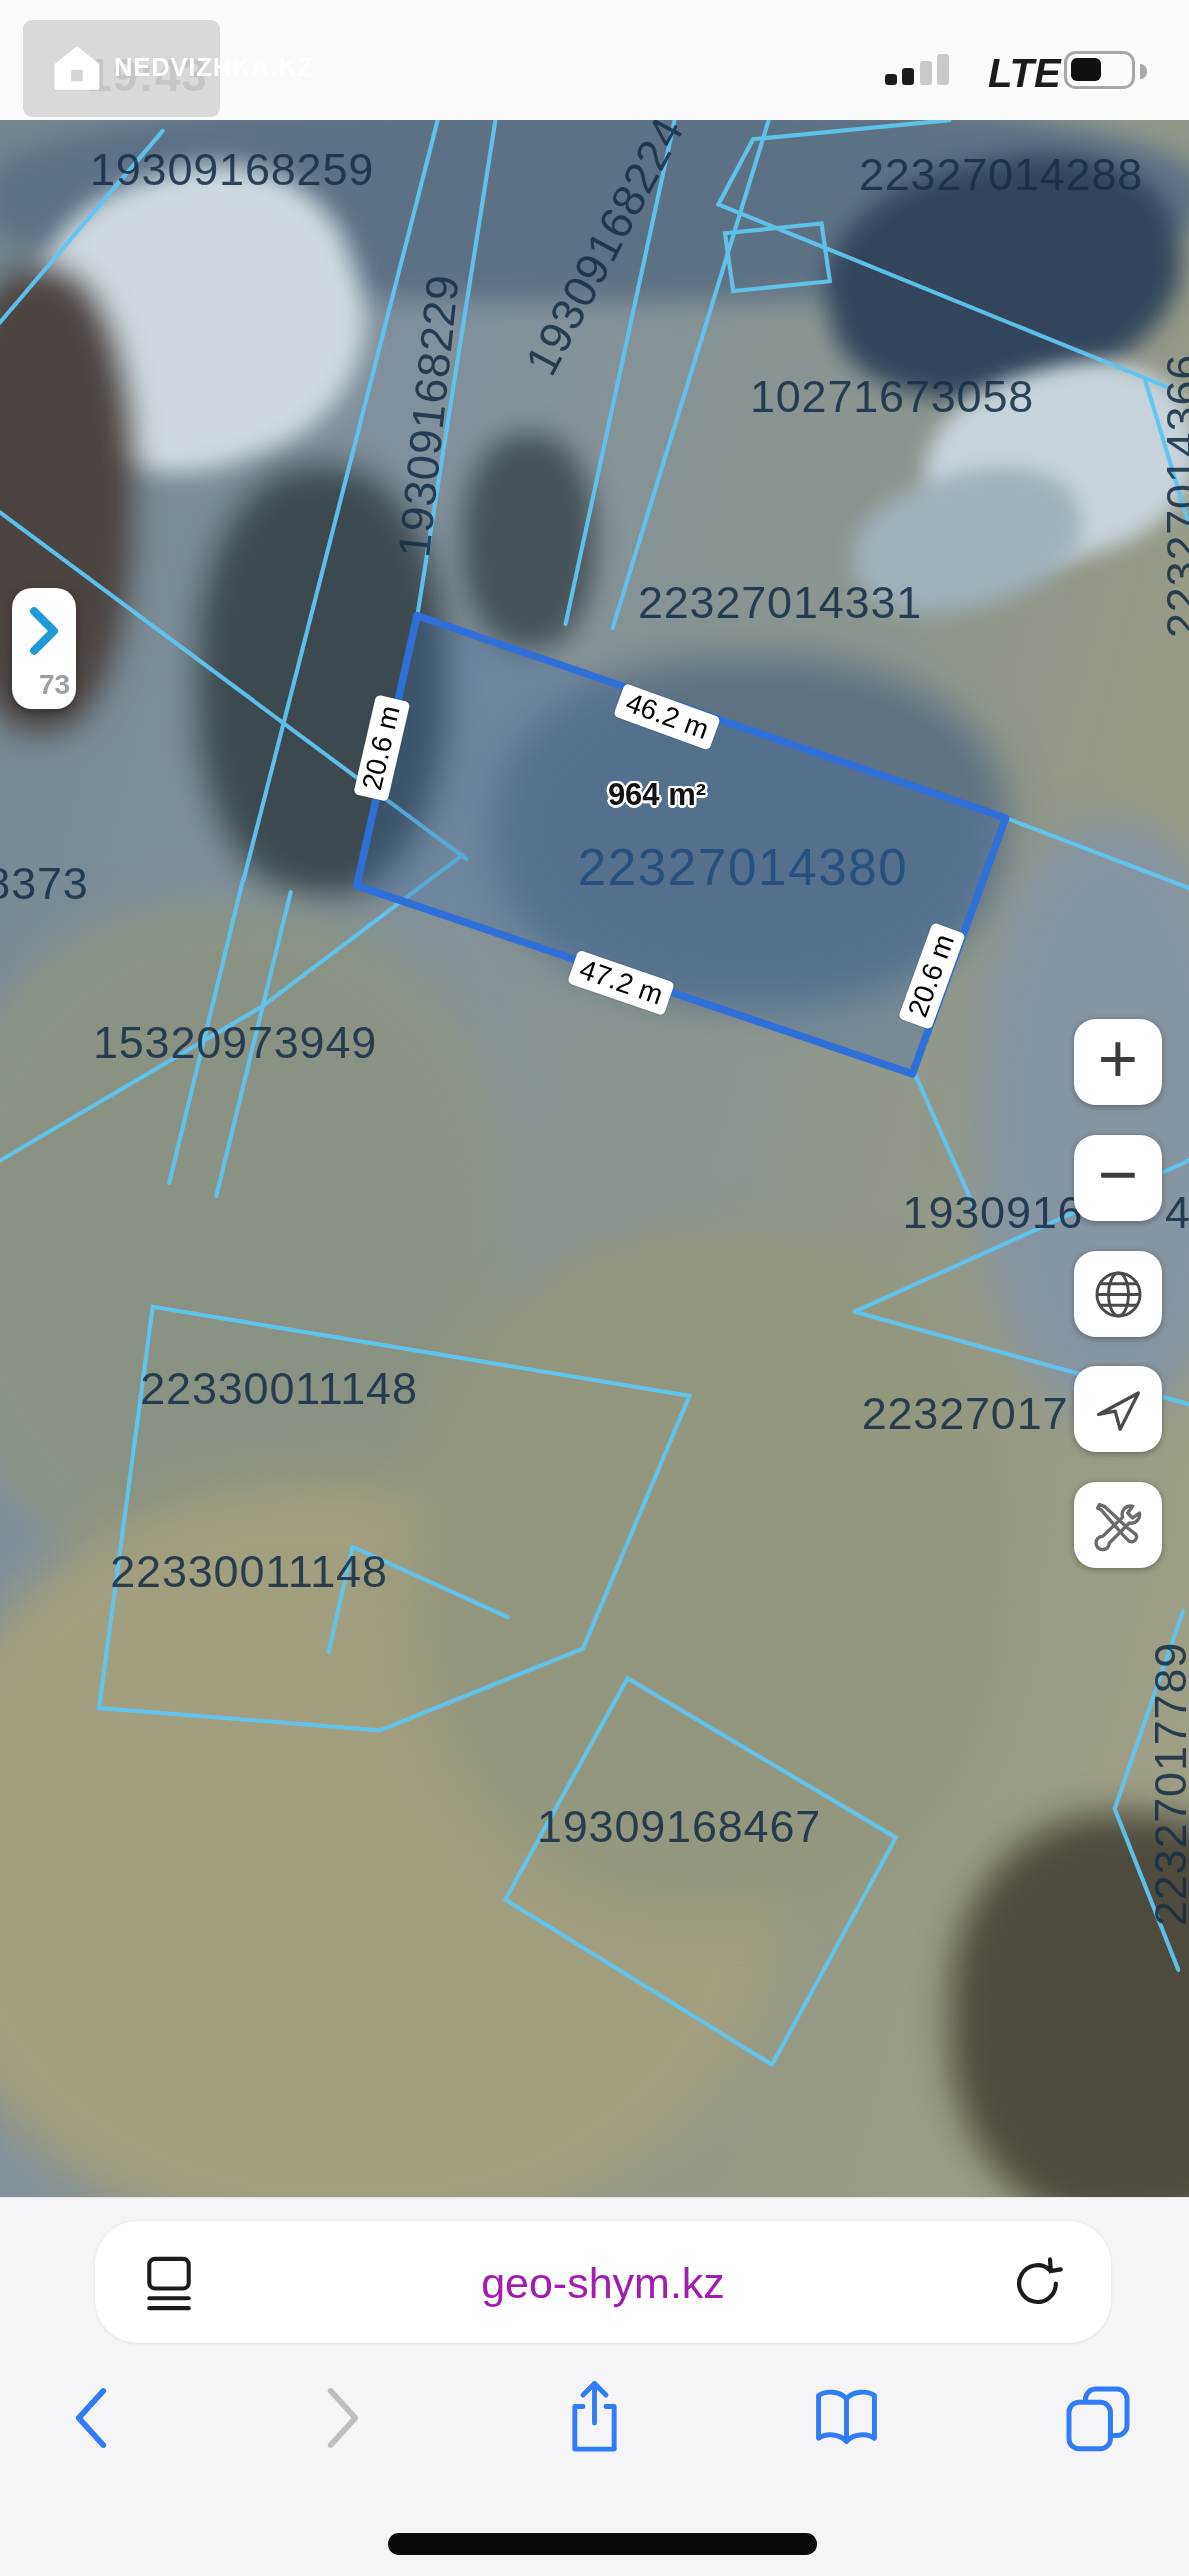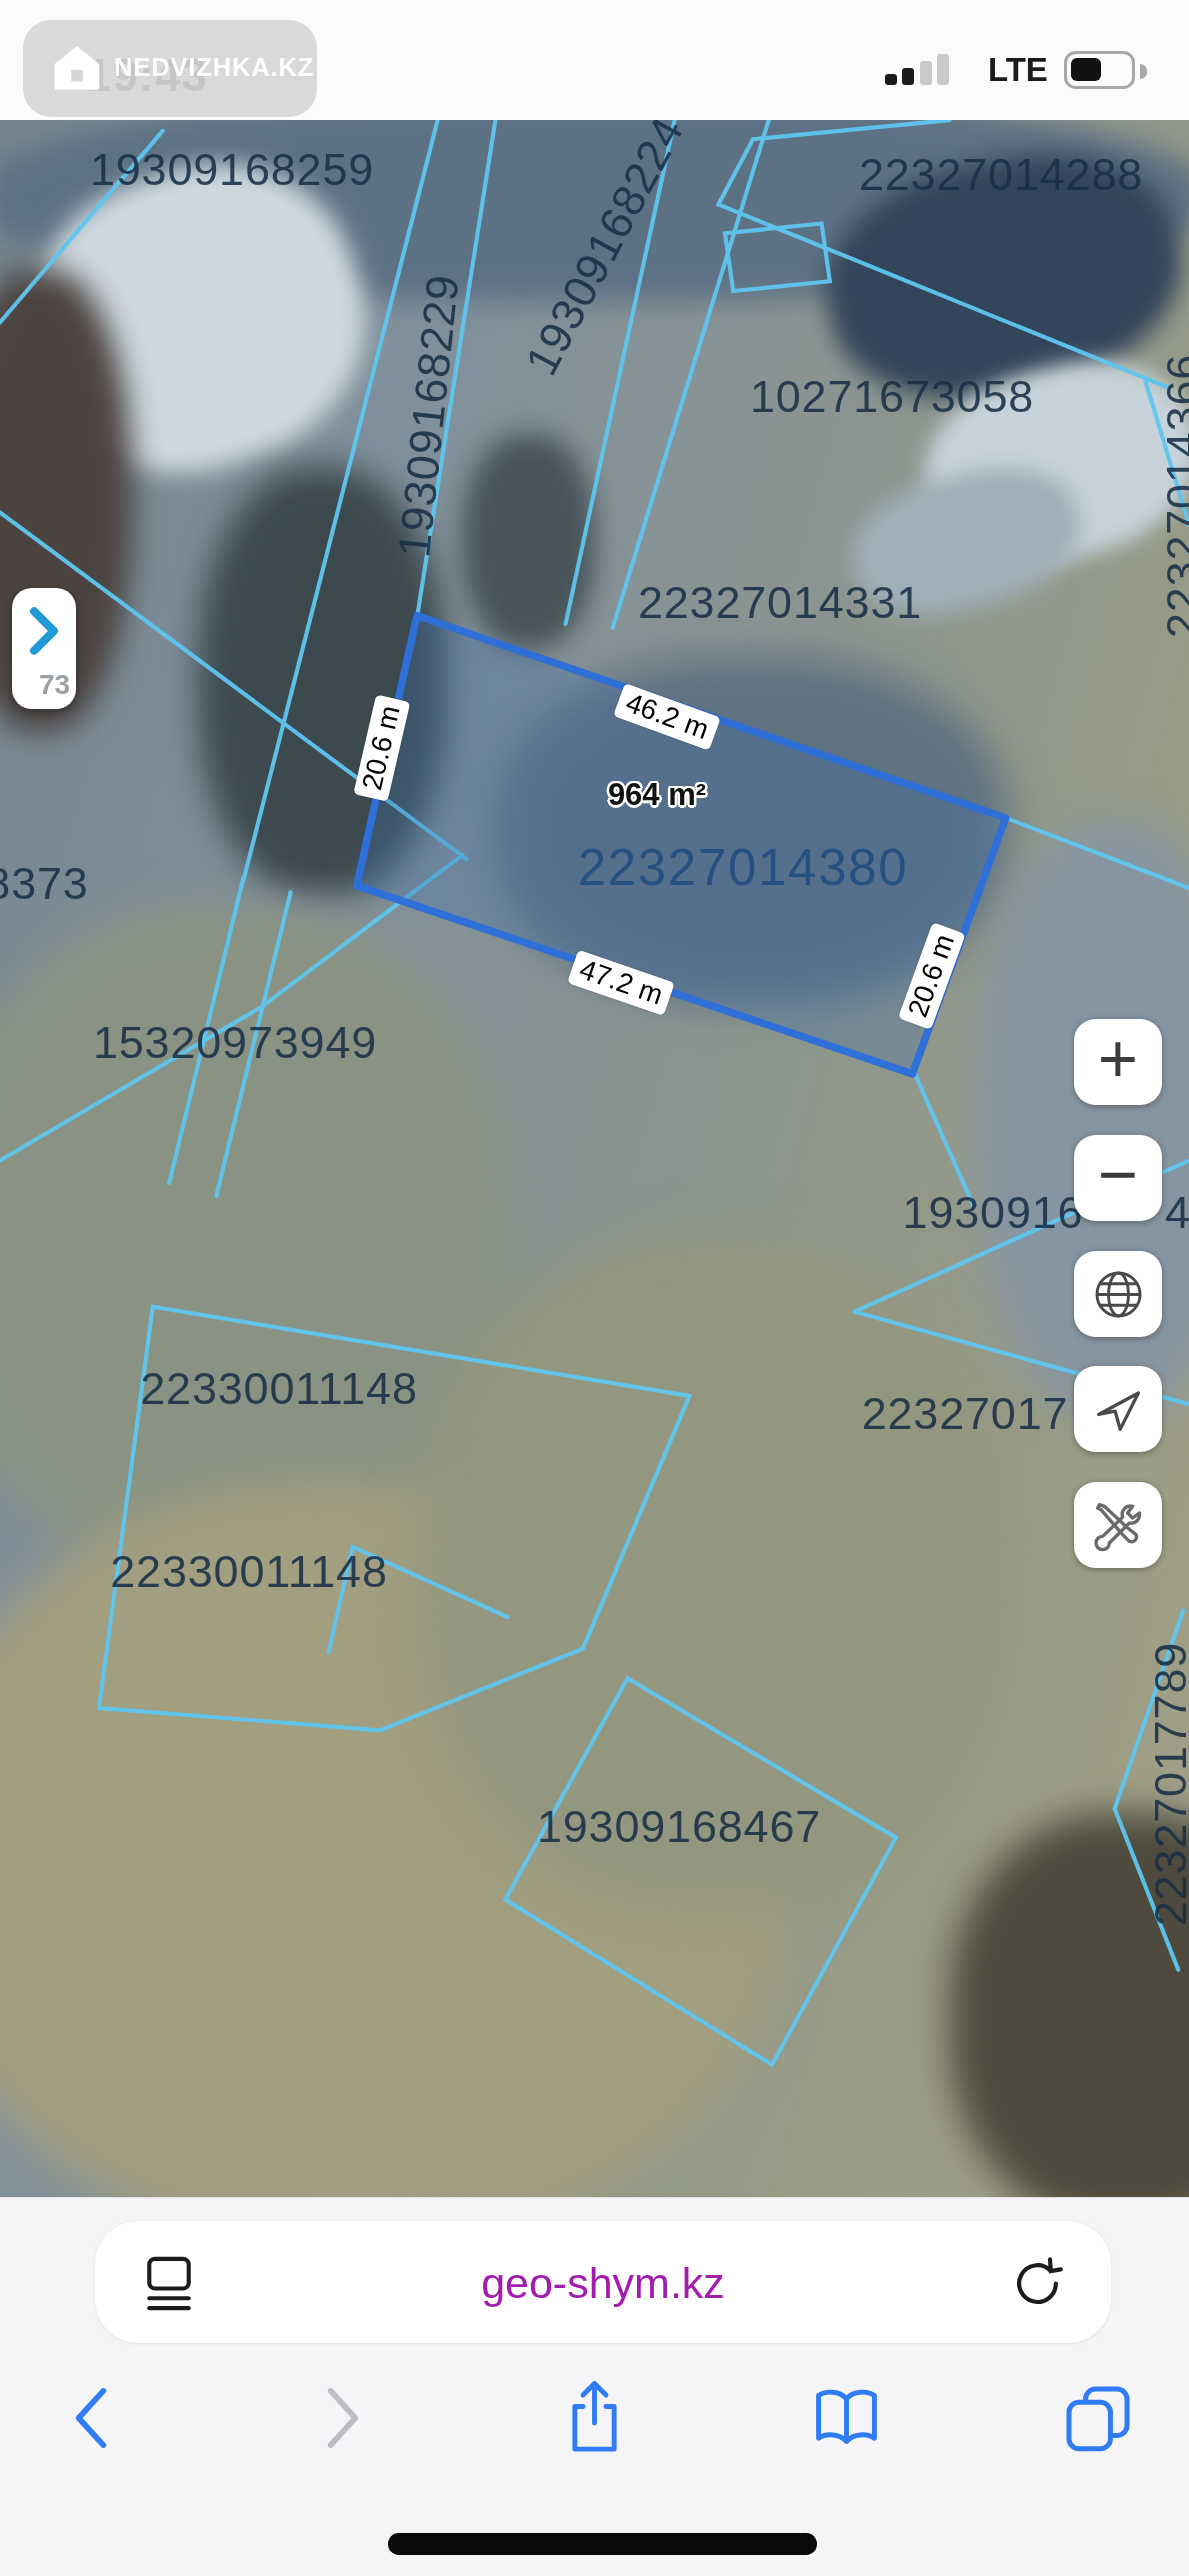--- a/index.html
+++ b/index.html
@@ -2,26 +2,26 @@
 <html style="font-size:13.2px"><head>
 <meta charset="utf-8">
 <style>
   html,body{margin:0;padding:0;background:#222;}
   *{box-sizing:border-box;font-family:"Liberation Sans",sans-serif;}
   .screen{position:relative;width:1189px;height:2576px;background:#fbfbfb;overflow:hidden;margin:0 auto;}
 
   
   .statusbar{position:absolute;left:0;top:0;width:1189px;height:120px;background:#fbfbfb;z-index:30;}
   .time{position:absolute;left:86px;top:48px;font-size:46px;font-weight:700;color:#0b0b0b;letter-spacing:0.8px;}
-  .watermark{position:absolute;left:23px;top:20px;width:294px;height:97px;border-radius:28px;background:rgba(214,214,214,.92);}
+  .watermark{position:absolute;left:23px;top:20px;width:197px;height:97px;border-radius:9px;background:rgba(214,214,214,.92);}
   .wm-text{position:absolute;left:91px;top:33px;font-size:25.6px;font-weight:700;color:rgba(255,255,255,.95);letter-spacing:0.8px;}
   .wm-house{position:absolute;left:30px;top:25px;}
   .sig{position:absolute;top:0;left:885px;width:99px;height:120px;}
   .sig i{position:absolute;bottom:35px;width:11.6px;border-radius:3.3px;display:block;}
-  .lte{position:absolute;left:988px;top:51px;font-size:33px;font-weight:600;color:#1b1b1b;}
+  .lte{position:absolute;left:988px;top:51px;font-size:40px;font-weight:600;color:#1b1b1b;font-style:italic;}
   .batt{position:absolute;left:1064px;top:51px;width:71px;height:38px;border:3.3px solid #a8a8a8;border-radius:11.6px;}
   .batt-fill{position:absolute;left:4.1px;top:4.1px;width:30px;height:23px;background:#111;border-radius:5.8px;}
   .batt-nub{position:absolute;left:1140px;top:64px;width:7.4px;height:15px;background:#a8a8a8;border-radius:0 6.6px 6.6px 0;}
 
   
   .map{position:absolute;left:0;top:120px;width:1189px;height:2077px;overflow:hidden;z-index:1;
        background:linear-gradient(105deg,#74858f 0%,#80909c 28%,#8b9590 55%,#989b85 78%,#a3a188 100%);}
   .blob{position:absolute;border-radius:45%;}
   .svglines{position:absolute;left:0;top:0;z-index:2;}
   .plabel{position:absolute;white-space:nowrap;font-size:45px;color:rgba(24,47,69,.88);letter-spacing:0.8px;z-index:3;transform:translate(-50%,-50%) rotate(var(--r,0deg));}

